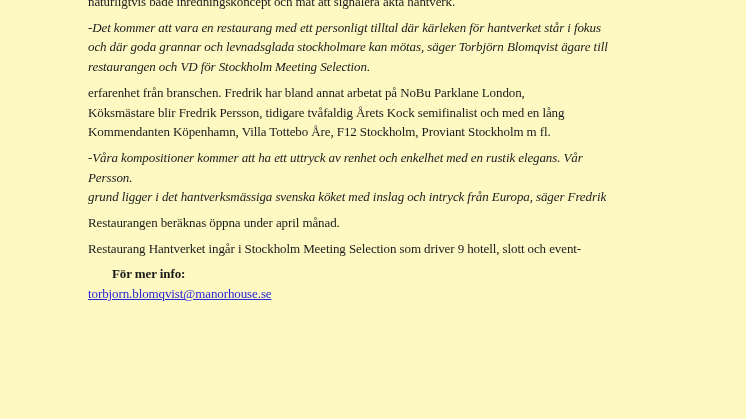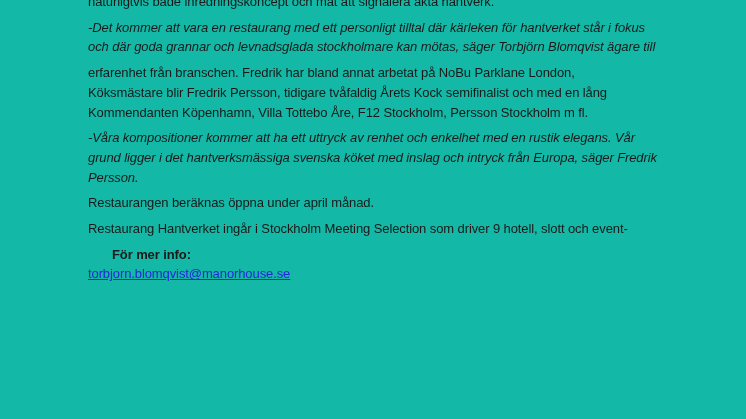--- a/index.html
+++ b/index.html
@@ -4,23 +4,23 @@
 <style>
   html, body {
     margin: 0;
     padding: 0;
     background: #ffffff;
   }
   .page {
     position: relative;
     width: 746px;
     height: 419px;
-    background: #14b8a6;
+    background: #fef9c3;
     overflow: hidden;
-    font-family: Liberation Sans, sans-serif;
+    font-family: Liberation Serif, serif;
     color: #1a1a1a;
   }
   .content {
     position: absolute;
     left: 88px;
     top: -8px;
     width: 640px;
   }
   .para {
     margin: 0;
@@ -54,32 +54,33 @@
 <div class="page">
   <div class="content">
 
     <div class="para">
       <div class="line">naturligtvis både inredningskoncept och mat att signalera äkta hantverk.</div>
     </div>
 
     <div class="para italic">
       <div class="line">-Det kommer att vara en restaurang med ett personligt tilltal där kärleken för hantverket står i fokus</div>
       <div class="line">och där goda grannar och levnadsglada stockholmare kan mötas, säger Torbjörn Blomqvist ägare till</div>
+      <div class="line">restaurangen och VD för Stockholm Meeting Selection.</div>
     </div>
 
     <div class="para">
       <div class="line">erfarenhet från branschen. Fredrik har bland annat arbetat på NoBu Parklane London,</div>
       <div class="line">Köksmästare blir Fredrik Persson, tidigare tvåfaldig Årets Kock semifinalist och med en lång</div>
-      <div class="line">Kommendanten Köpenhamn, Villa Tottebo Åre, F12 Stockholm, Persson Stockholm m fl.</div>
+      <div class="line">Kommendanten Köpenhamn, Villa Tottebo Åre, F12 Stockholm, Proviant Stockholm m fl.</div>
     </div>
 
     <div class="para italic">
       <div class="line">-Våra kompositioner kommer att ha ett uttryck av renhet och enkelhet med en rustik elegans. Vår</div>
+      <div class="line">Persson.</div>
       <div class="line">grund ligger i det hantverksmässiga svenska köket med inslag och intryck från Europa, säger Fredrik</div>
-      <div class="line">Persson.</div>
     </div>
 
     <div class="para">
     </div>
 
     <div class="para">
       <div class="line">Restaurangen beräknas öppna under april månad.</div>
     </div>
 
     <div class="para">

